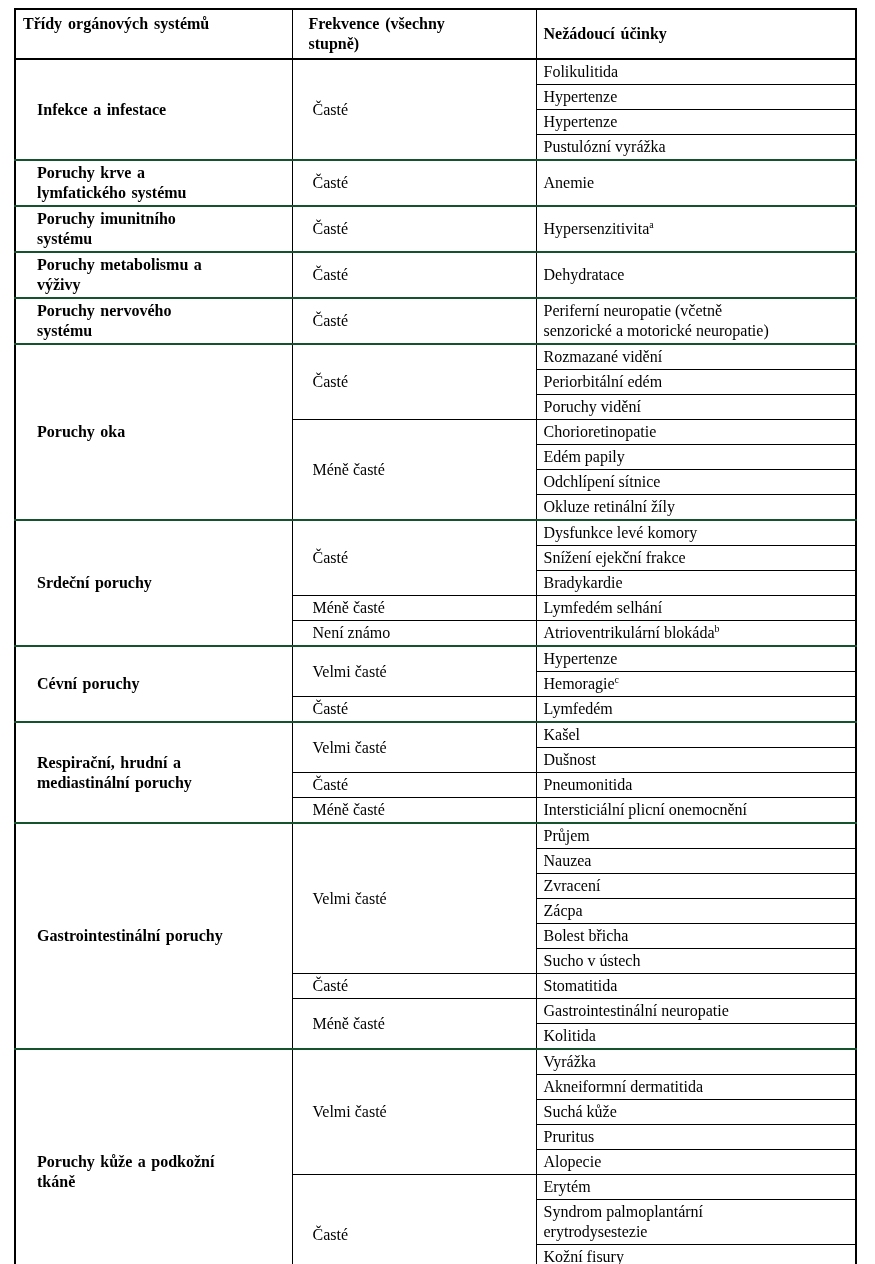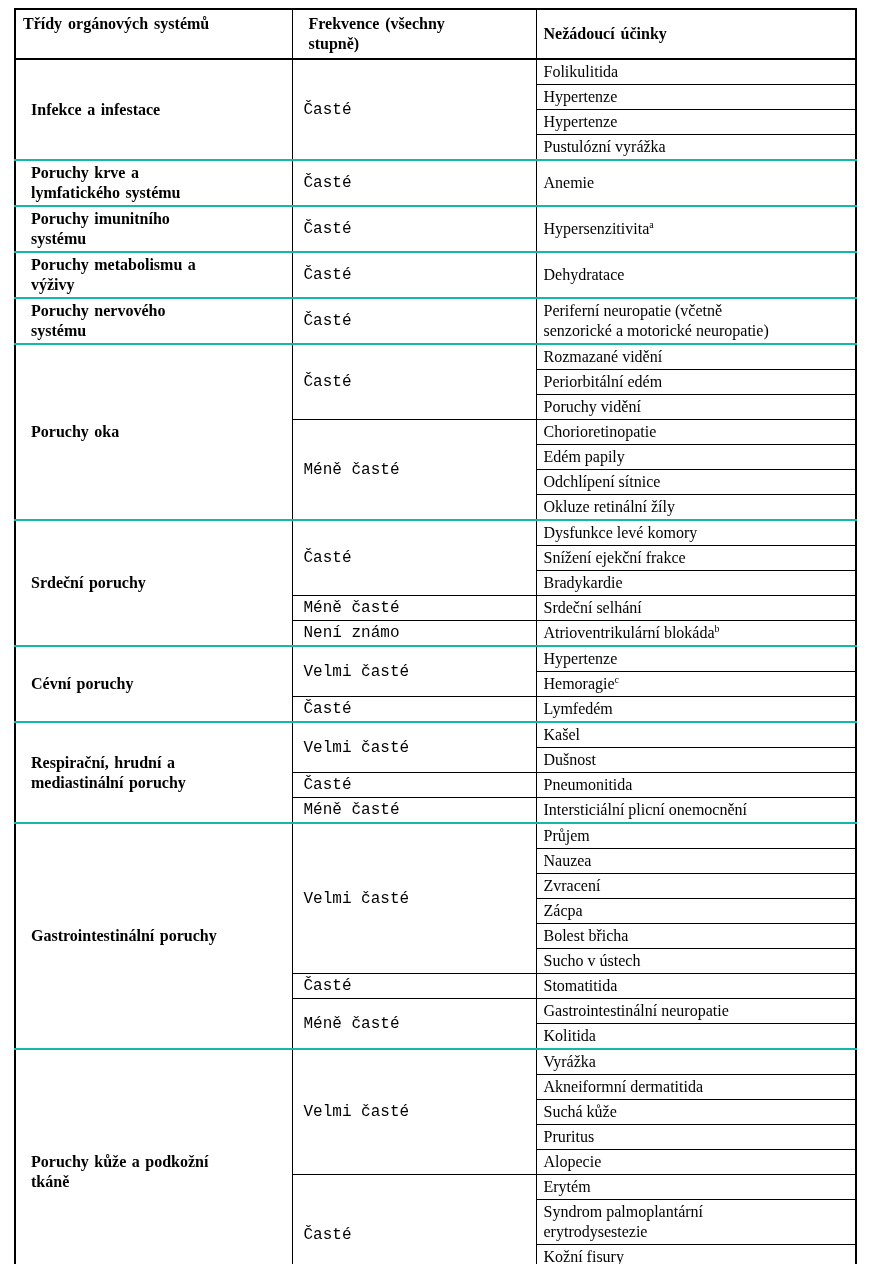--- a/index.html
+++ b/index.html
@@ -43,33 +43,32 @@
     word-spacing: 2px;
     border-bottom: 2px solid #000000;
   }
   th.h-organ  { padding-right: 56px; }
   th.h-freq   { padding-right: 70px; padding-left: 16px; }
   th.h-effect { vertical-align: middle; border-radius: 19px; }
   td.organ {
     font-weight: bold;
     vertical-align: middle;
     word-spacing: 1.5px;
-    padding: 2px 66px 2px 15px;
+    padding: 2px 66px 2px 21px;
   }
   td.freq {
     vertical-align: middle;
-    padding: 2px 6px 2px 11px;
-    font-family: Liberation Mono, monospace;
+    padding: 2px 6px 2px 20px;
   }
   td.effect {
     vertical-align: middle;
     padding: 2px 74px 2px 7px;
   }
   tr.section-start > td {
-    border-top: 2px solid #14b8a6;
+    border-top: 2px solid #14532d;
   }
   sup {
     font-size: 0.62em;
     line-height: 0;
     vertical-align: super;
   }
 </style>
 </head>
 <body>
 
@@ -152,21 +151,21 @@
           <td class="effect">Dysfunkce levé komory</td>
         </tr>
         <tr>
           <td class="effect">Snížení ejekční frakce</td>
         </tr>
         <tr>
           <td class="effect">Bradykardie</td>
         </tr>
         <tr>
           <td class="freq" rowspan="1">Méně časté</td>
-          <td class="effect">Srdeční selhání</td>
+          <td class="effect">Lymfedém selhání</td>
         </tr>
         <tr>
           <td class="freq" rowspan="1">Není známo</td>
           <td class="effect">Atrioventrikulární blokáda<sup>b</sup></td>
         </tr>
         <tr class="section-start">
           <td class="organ" rowspan="3">Cévní poruchy</td>
           <td class="freq" rowspan="2">Velmi časté</td>
           <td class="effect">Hypertenze</td>
         </tr>

